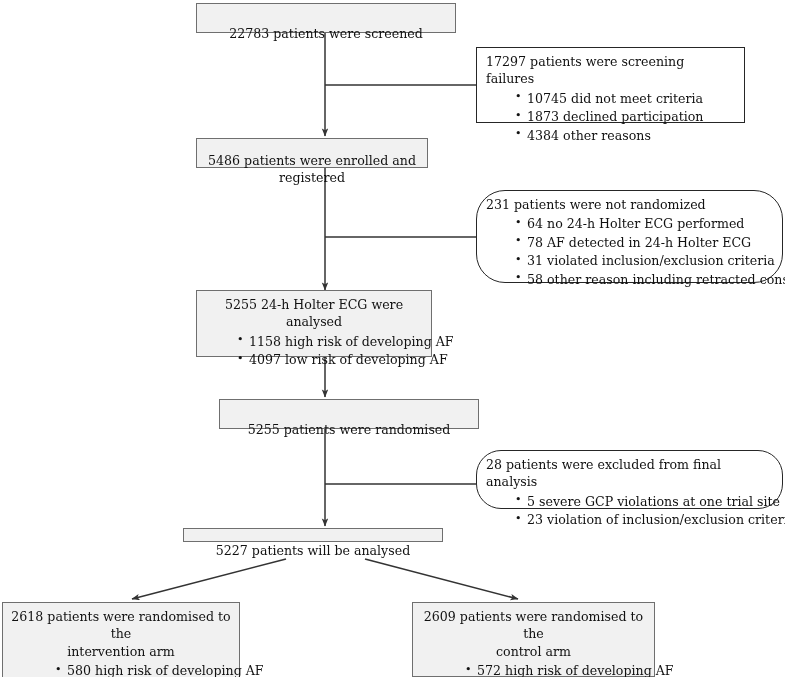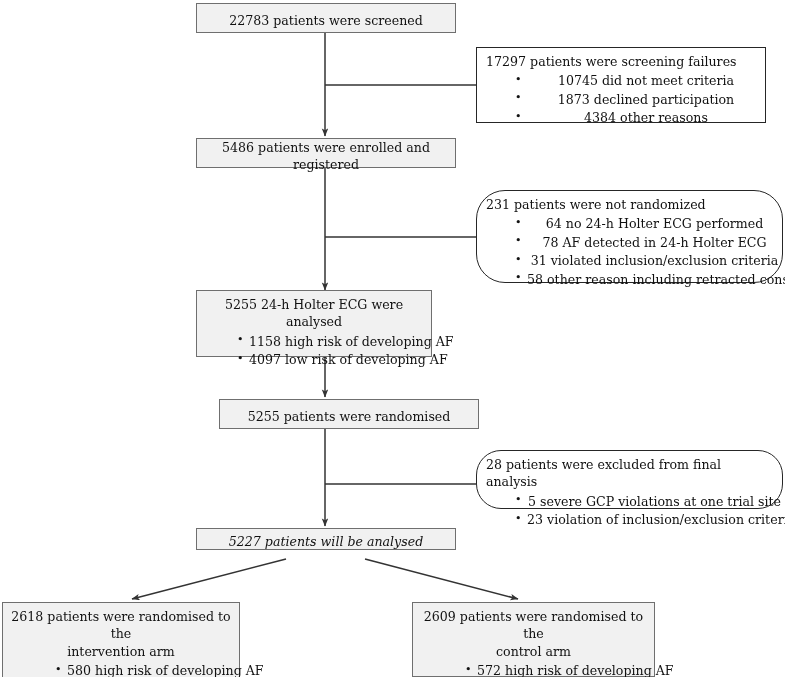--- a/index.html
+++ b/index.html
@@ -41,31 +41,30 @@
   .node-title {
     text-align: center;
     padding: 5px 7px 0 7px;
     white-space: pre-line;
   }
   .node.side .node-title {
     text-align: left;
     padding: 5px 8px 0 9px;
   }
   .node.main.titleonly .node-title {
-    padding: 3px 7px;
+    padding: 16px 7px;
     height: 100%;
     display: flex;
     align-items: center;
     justify-content: center;
   }
   ul.bullets {
     margin: 2px 0 0 0;
     padding: 0;
     list-style: none;
-    text-align: center;
   }
   ul.bullets li {
     position: relative;
     padding-left: 14px;
     margin: 0 0 1px 0;
     white-space: nowrap;
   }
   ul.bullets li:before {
     content: "\2022";
     position: absolute;
@@ -109,30 +108,30 @@
 
       <path d="M286,559 L132,599" marker-end="url(#arrowhead)"></path>
       <path d="M365,559 L518,599" marker-end="url(#arrowhead)"></path>
     </g>
   </svg>
 
   <div class="node main titleonly" style="left:196px; top:3px; width:260px; height:30px;">
     <div class="node-title">22783 patients were screened</div>
   </div>
 
-  <div class="node side" style="left:476px; top:47px; width:290px; height:76px;">
+  <div class="node side" style="left:476px; top:47px; width:269px; height:76px;">
     <div class="node-title">17297 patients were screening failures</div>
     <ul class="bullets">
       <li>10745 did not meet criteria</li>
       <li>1873 declined participation</li>
       <li>4384 other reasons</li>
     </ul>
   </div>
 
-  <div class="node main titleonly" style="left:196px; top:138px; width:260px; height:30px;">
+  <div class="node main titleonly" style="left:196px; top:138px; width:232px; height:30px;">
     <div class="node-title">5486 patients were enrolled and registered</div>
   </div>
 
   <div class="node side" style="left:476px; top:190px; width:307px; height:93px;border-radius:29px;">
     <div class="node-title">231 patients were not randomized</div>
     <ul class="bullets">
       <li>64 no 24-h Holter ECG performed</li>
       <li>78 AF detected in 24-h Holter ECG</li>
       <li>31 violated inclusion/exclusion criteria</li>
       <li>58 other reason including retracted consent</li>
@@ -152,21 +151,21 @@
   </div>
 
   <div class="node side" style="left:476px; top:450px; width:307px; height:59px;border-radius:25px;">
     <div class="node-title">28 patients were excluded from final analysis</div>
     <ul class="bullets">
       <li>5 severe GCP violations at one trial site</li>
       <li>23 violation of inclusion/exclusion criteria</li>
     </ul>
   </div>
 
-  <div class="node main titleonly" style="left:196px; top:528px; width:260px; height:22px;font-style:italic;">
+  <div class="node main titleonly" style="left:183px; top:528px; width:260px; height:14px;">
     <div class="node-title">5227 patients will be analysed</div>
   </div>
 
   <div class="node main arm" style="left:2px; top:602px; width:238px; height:93px;">
     <div class="node-title">2618 patients were randomised to the
 intervention arm</div>
     <ul class="bullets">
       <li>580 high risk of developing AF</li>
 
     </ul>

